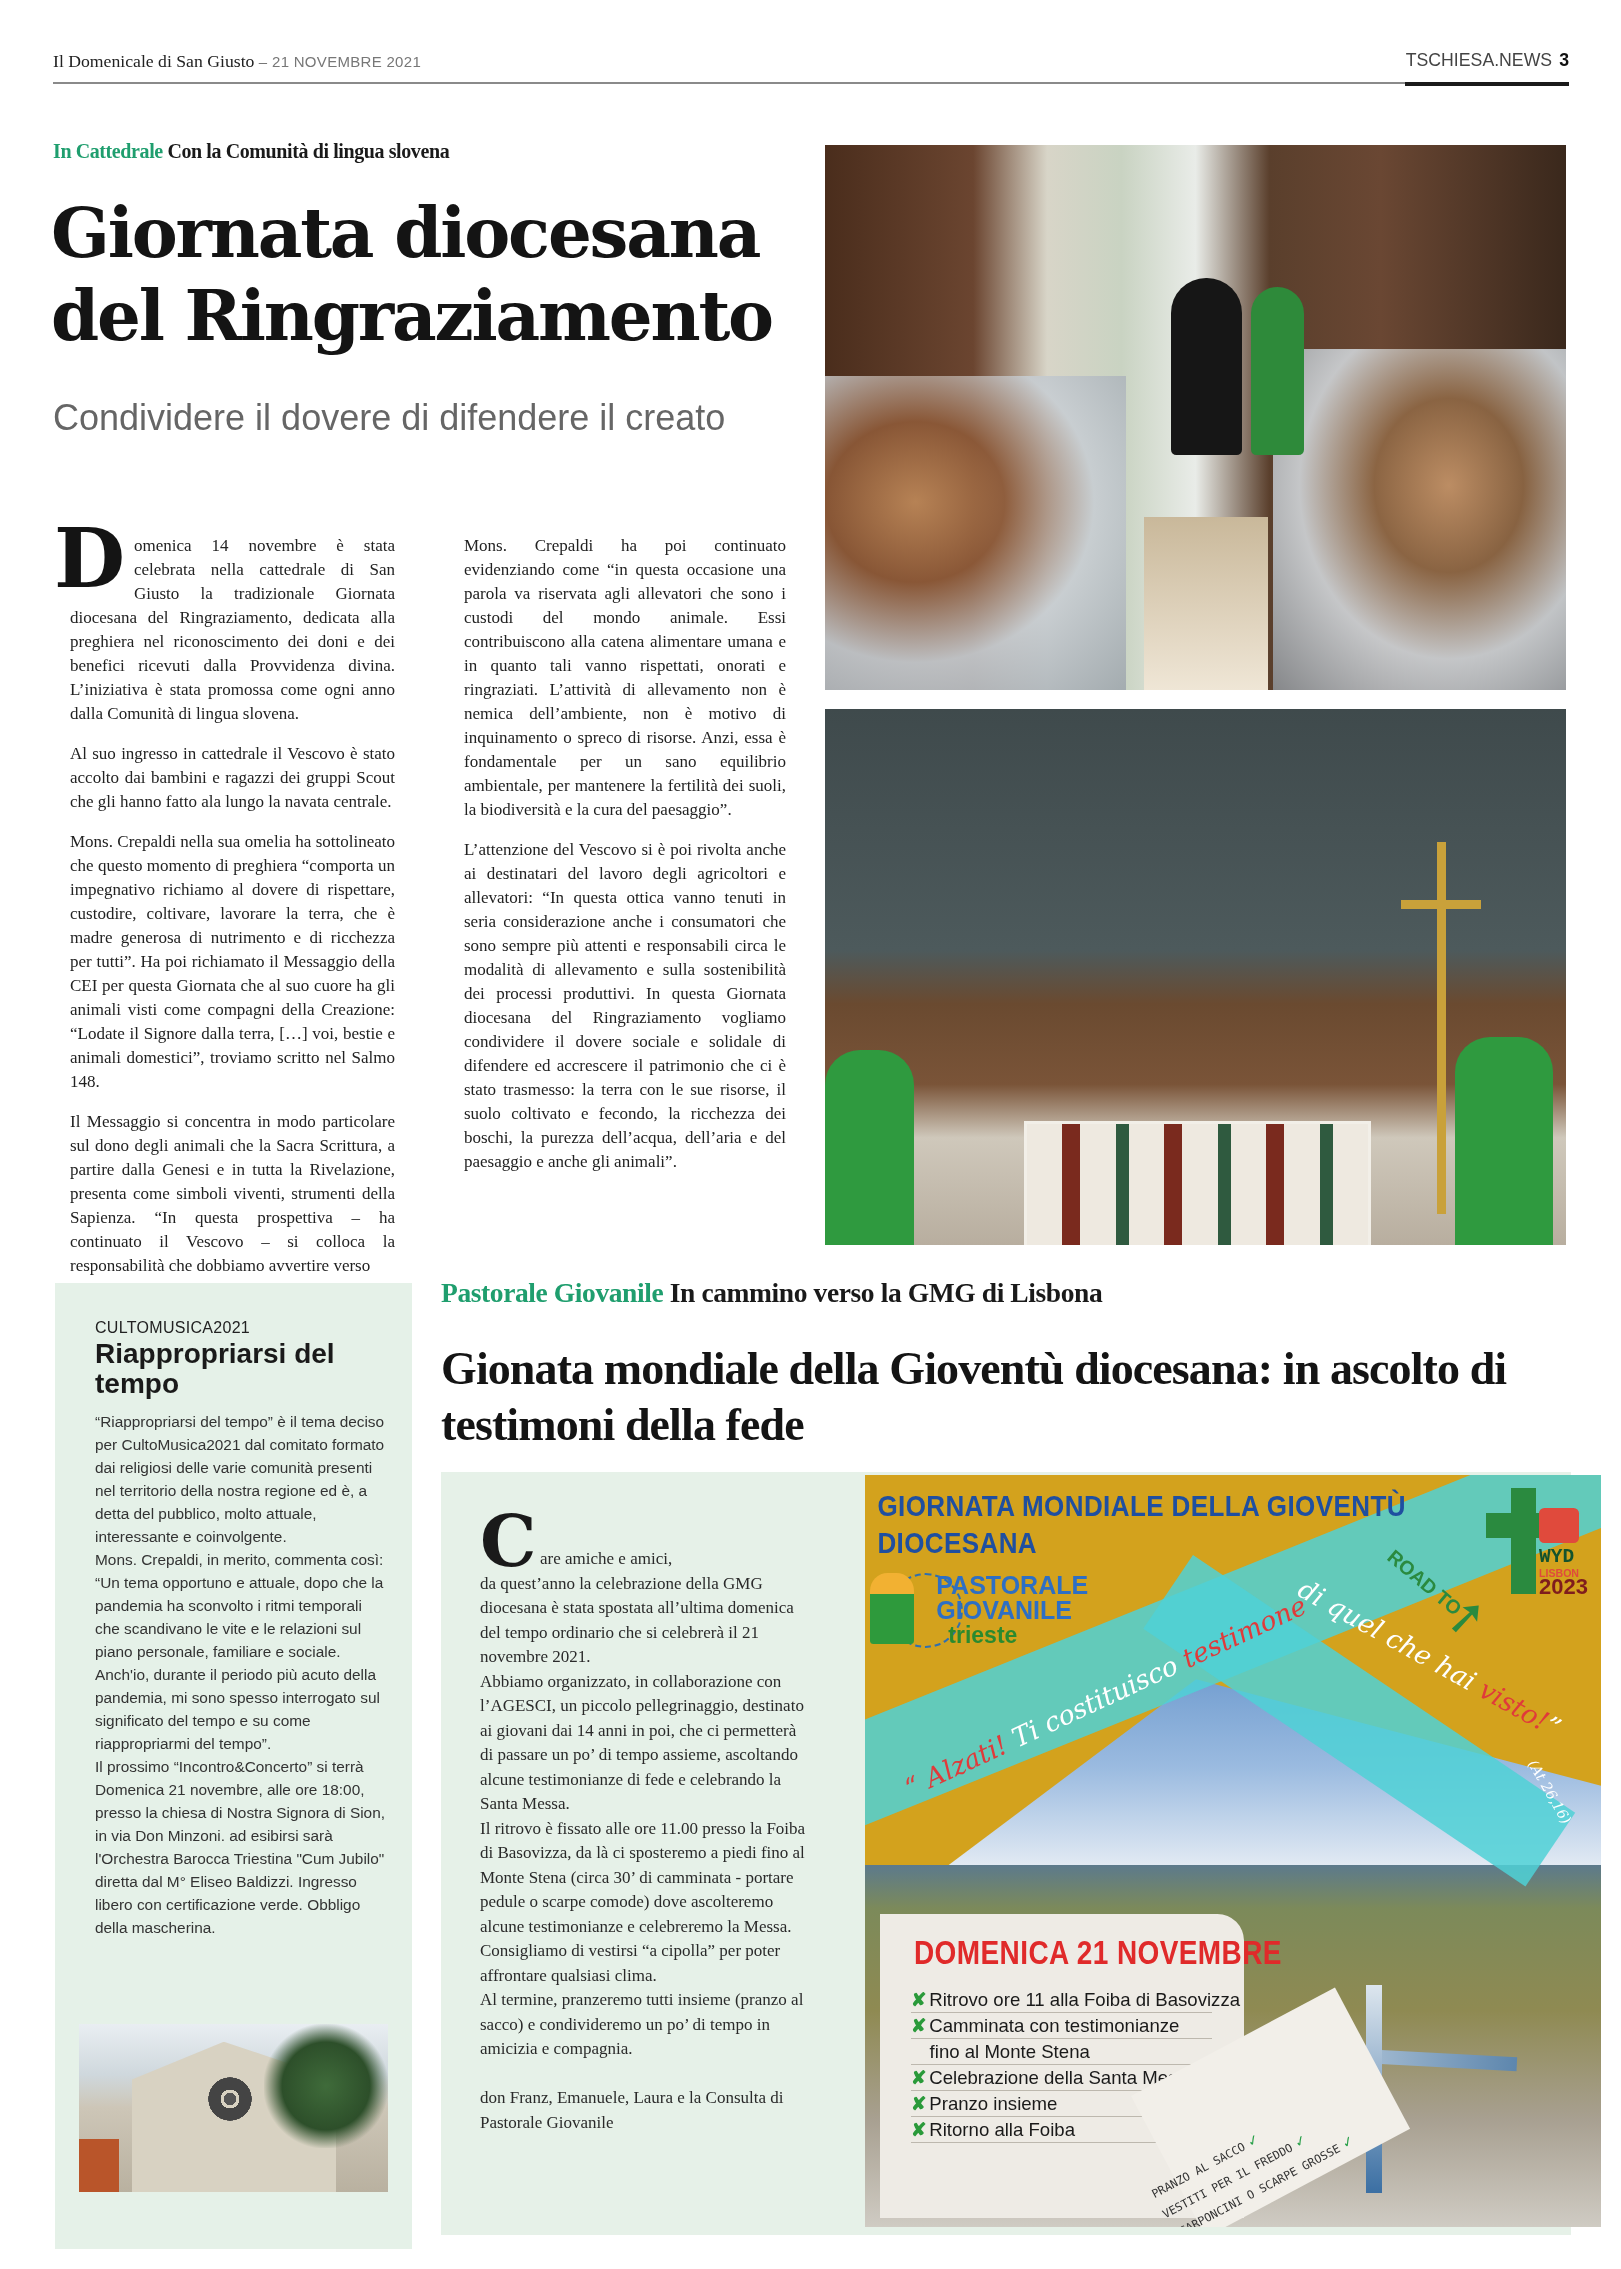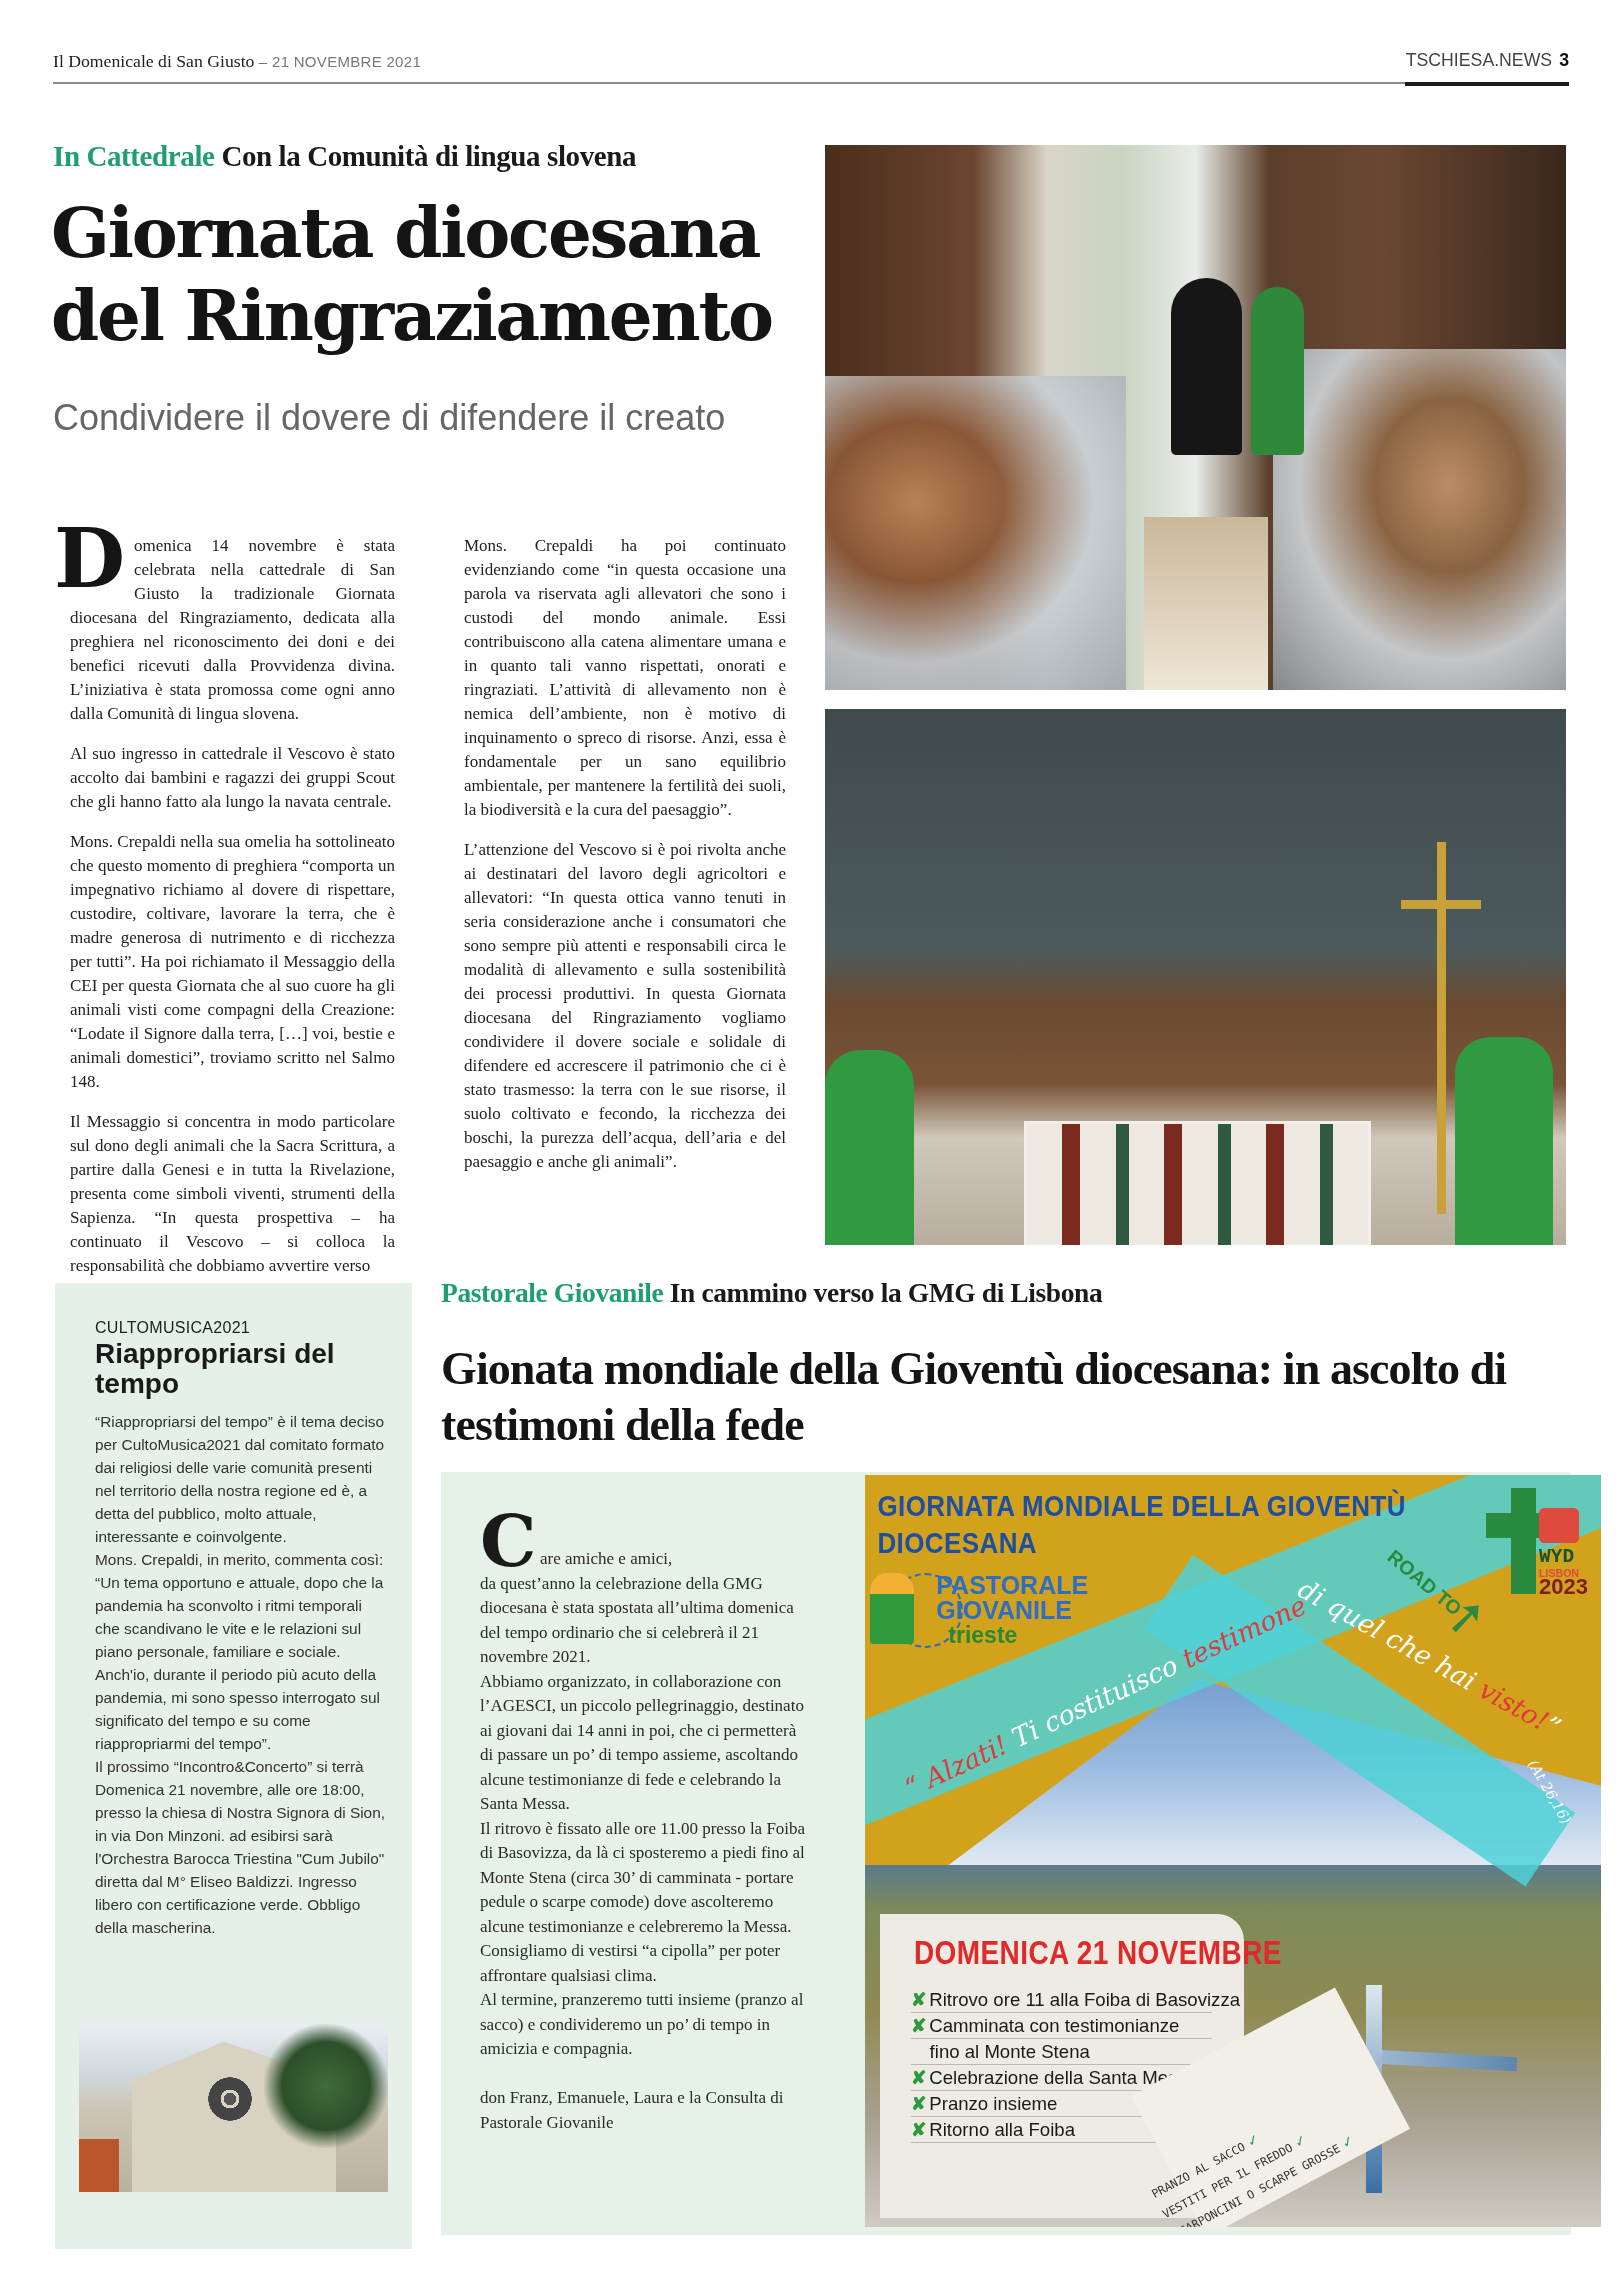--- a/index.html
+++ b/index.html
@@ -6,21 +6,21 @@
   body{width:1622px;height:2270px;position:relative;overflow:hidden;font-family:"Liberation Serif",serif;color:#1e1e1e;}
   .abs{position:absolute;}
   
   .hdr-left{left:53px;top:51px;font-size:17.7px;color:#222;font-family:"Liberation Serif",serif;}
   .hdr-left .date{font-family:"Liberation Sans",sans-serif;font-size:15px;color:#777;letter-spacing:0.3px;}
   .hdr-right{right:53px;top:50px;font-family:"Liberation Sans",sans-serif;font-size:17.7px;color:#444;}
   .hdr-right .pg{font-weight:bold;color:#111;margin-left:7px;}
   .hdr-rule{left:53px;top:82px;width:1516px;height:1.8px;background:#8a8a8a;}
   .hdr-rule-dark{left:1405px;top:82px;width:164px;height:4.4px;background:#1a1a1a;}
   
-  .kicker{font-family:"Liberation Serif",serif;font-weight:bold;font-size:29px;letter-spacing:-0.4px;}
+  .kicker{font-family:"Liberation Serif",serif;font-weight:bold;font-size:20px;letter-spacing:-0.4px;}
   .kicker .green{color:#1f9e6e;}
   .kicker .black{color:#1a1a1a;}
   .k1{left:53px;top:140px;}
   .title1{left:51px;top:191px;font-family:"DejaVu Serif",serif;font-weight:bold;font-size:69px;line-height:83px;letter-spacing:-2.2px;color:#141414;width:745px;}
   .subtitle1{left:53px;top:397px;font-family:"Liberation Sans",sans-serif;font-size:36px;color:#666;}
   
   .col{font-family:"Liberation Serif",serif;font-size:17px;line-height:24px;text-align:justify;color:#222;}
   .col p{margin:16px;}
   .c1{left:54px;top:518px;width:357px;}
   .c2{left:448px;top:518px;width:354px;}

